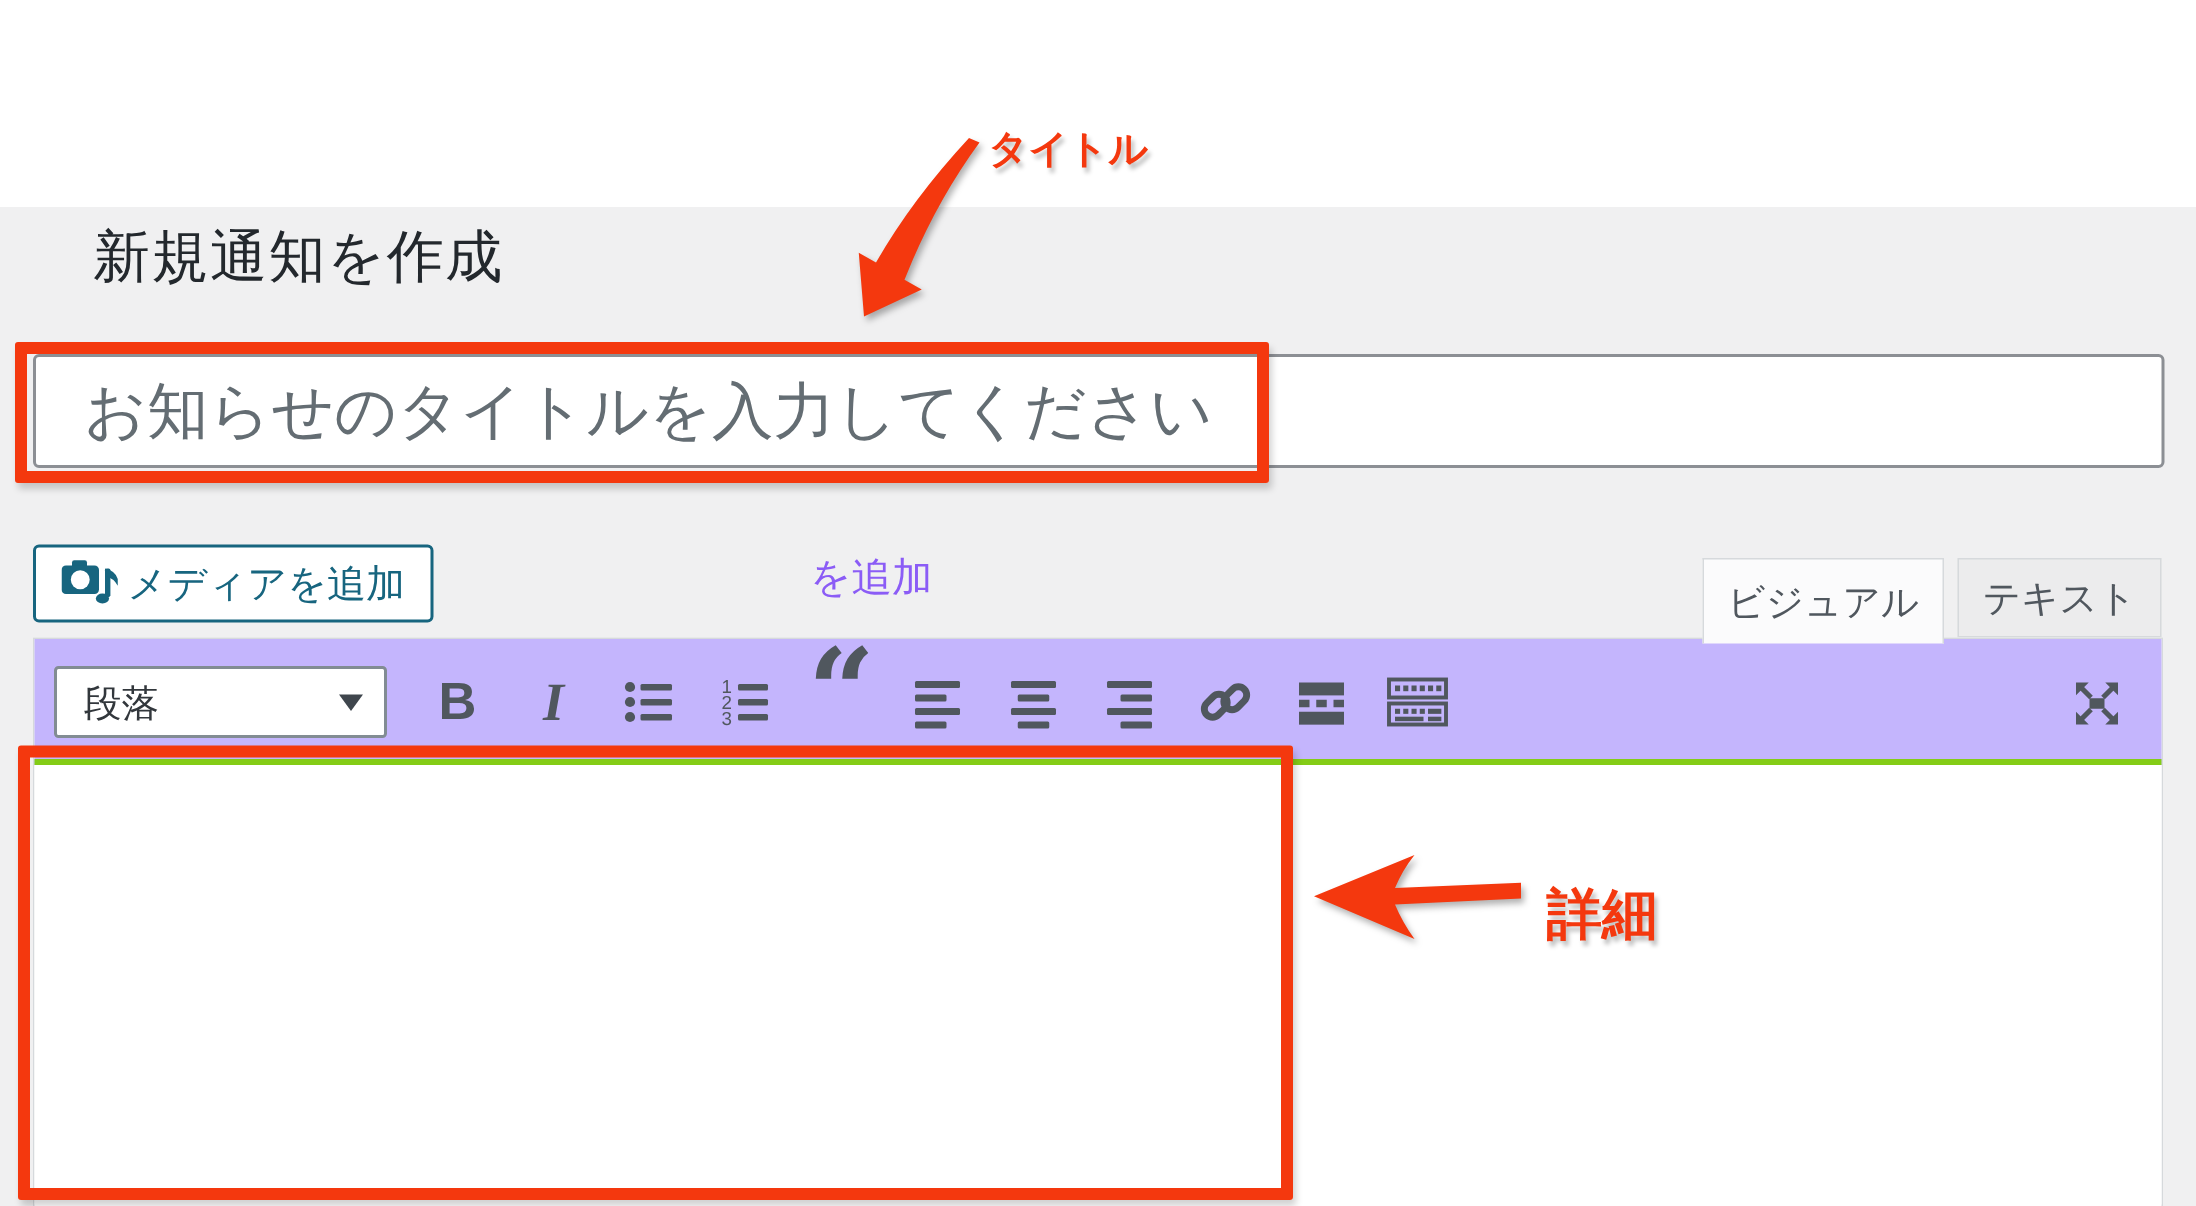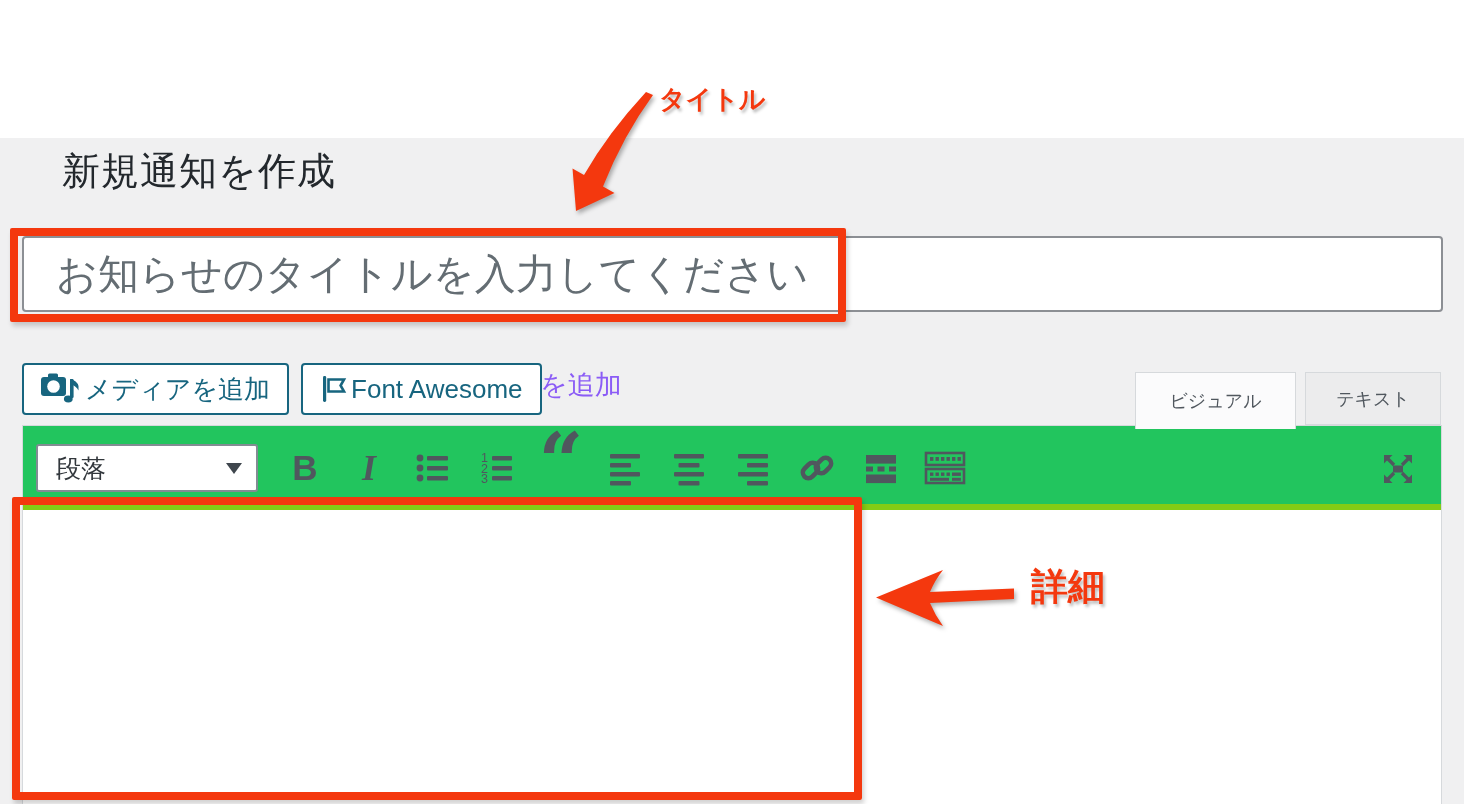--- a/index.html
+++ b/index.html
@@ -27,31 +27,31 @@
   .title-input::placeholder{color:#646d73;opacity:1;}
 
   
   .media-row{left:22px;top:363px;display:flex;gap:12px;}
   .btn{height:52px;display:inline-flex;align-items:center;gap:4px;padding:0 17px;
     background:#fff;border:2px solid var(--teal);border-radius:4px;color:var(--teal);
     font-size:26px;cursor:pointer;font-family:inherit;}
   .suffix{left:540px;top:367px;font-size:27px;color:#8b5cf6;}
 
   
-  .tab{display:flex;align-items:center;justify-content:center;font-size:18px;color:#50575e;cursor:pointer;}
+  .tab{display:flex;align-items:center;justify-content:center;font-size:25px;color:#50575e;cursor:pointer;}
   .tab-visual{left:1135px;top:372px;width:161px;height:57px;background:#fbfbfc;
     border:1px solid var(--border-light);border-bottom:none;z-index:3;}
   .tab-text{left:1305px;top:372px;width:136px;height:53px;background:#ececed;
     border:1px solid var(--border-light);text-align:center;}
 
   
   .editor-wrapper{left:22px;top:425px;width:1420px;height:379px;background:#fff;
     border:1px solid var(--border-light);}
-  .toolbar{position:absolute;left:0;top:0;width:100%;height:84px;background:#22c55e;
-    border-bottom:6px solid #84cc16;}
+  .toolbar{position:absolute;left:0;top:0;width:100%;height:84px;background:#c4b5fd;
+    border-bottom:4px solid #84cc16;}
   .content{position:absolute;left:0;top:84px;width:100%;height:294px;background:#fff;cursor:text;}
 
   .para-dd{position:absolute;left:13px;top:18px;width:222px;height:48px;background:#fff;
     border:2px solid #828c93;border-radius:3px;display:flex;align-items:center;
     padding:0 14px 0 18px;font-size:25px;color:#32373c;cursor:pointer;}
   .caret{margin-left:auto;width:0;height:0;border-left:8px solid transparent;
     border-right:8px solid transparent;border-top:11px solid #3f464d;}
 
   .tb-icons{position:absolute;left:250px;top:18px;height:48px;display:flex;}
   .tbtn{width:64px;height:48px;display:flex;align-items:center;justify-content:center;cursor:pointer;}
@@ -63,21 +63,21 @@
   .fullscreen-btn{position:absolute;right:26px;top:26px;width:34px;height:34px;cursor:pointer;}
 
   
   .redrect{border:8px solid var(--red);border-radius:2px;z-index:10;
     box-shadow:2px 4px 5px rgba(0,0,0,.18);pointer-events:none;}
   .rect-title{left:10px;top:228px;width:836px;height:94px;}
   .rect-editor{left:12px;top:497px;width:850px;height:303px;}
   .ann{color:var(--red);font-weight:700;z-index:12;
     text-shadow:2px 3px 3px rgba(0,0,0,.25);pointer-events:none;}
   .ann-title{left:659px;top:50px;font-size:26px;margin-top:32px;}
-  .ann-detail{left:1031px;top:562px;font-size:37px;}
+  .ann-detail{left:1031px;top:585px;font-size:37px;}
   .arrows{left:0;top:0;width:1464px;height:804px;z-index:11;pointer-events:none;}
   .arrow{fill:var(--red);filter:drop-shadow(2px 3px 2px rgba(0,0,0,.3));}
 
   svg .ic{fill:var(--icon);}
   svg .ic-stroke{fill:none;stroke:var(--icon);}
   svg .teal{fill:var(--teal);}
   svg .teal-stroke{fill:none;stroke:var(--teal);}
 </style>
 </head>
 <body>
@@ -94,27 +94,20 @@
     <button class="btn">
       <svg width="40" height="33" viewBox="0 0 40 33">
         <rect class="teal" x="7" y="0.5" width="10" height="6" rx="1.5"></rect>
         <rect class="teal" x="0" y="4" width="25" height="19" rx="3"></rect>
         <circle cx="12.5" cy="13.5" r="6.3" fill="#ffffff"></circle>
         <rect class="teal" x="29" y="6" width="3.6" height="19" rx="1.2"></rect>
         <path class="teal" d="M29,6 q7,1.5 8.5,7 v4.5 q-2.5,-5 -8.5,-6.5 z"></path>
         <ellipse class="teal" cx="27.3" cy="26" rx="4.4" ry="3.4"></ellipse>
       </svg>
       <span>メディアを追加</span>
-    </button>
-    <button class="btn">
-      <svg width="27" height="30" viewBox="0 0 27 30">
-        <rect class="teal" x="3" y="2" width="3.2" height="26" rx="1.4"></rect>
-        <path class="teal-stroke" stroke-width="2.6" d="M8.5,5.5 h15.5 l-3.4,6 3.4,6 h-15.5 z"></path>
-      </svg>
-      <span>Font Awesome</span>
     </button>
   </div>
   <span class="abs suffix">を追加</span>
 
   <div class="abs tab tab-visual">ビジュアル</div>
   <div class="abs tab tab-text">テキスト</div>
 
   <div class="abs editor-wrapper">
     <div class="toolbar">
 

